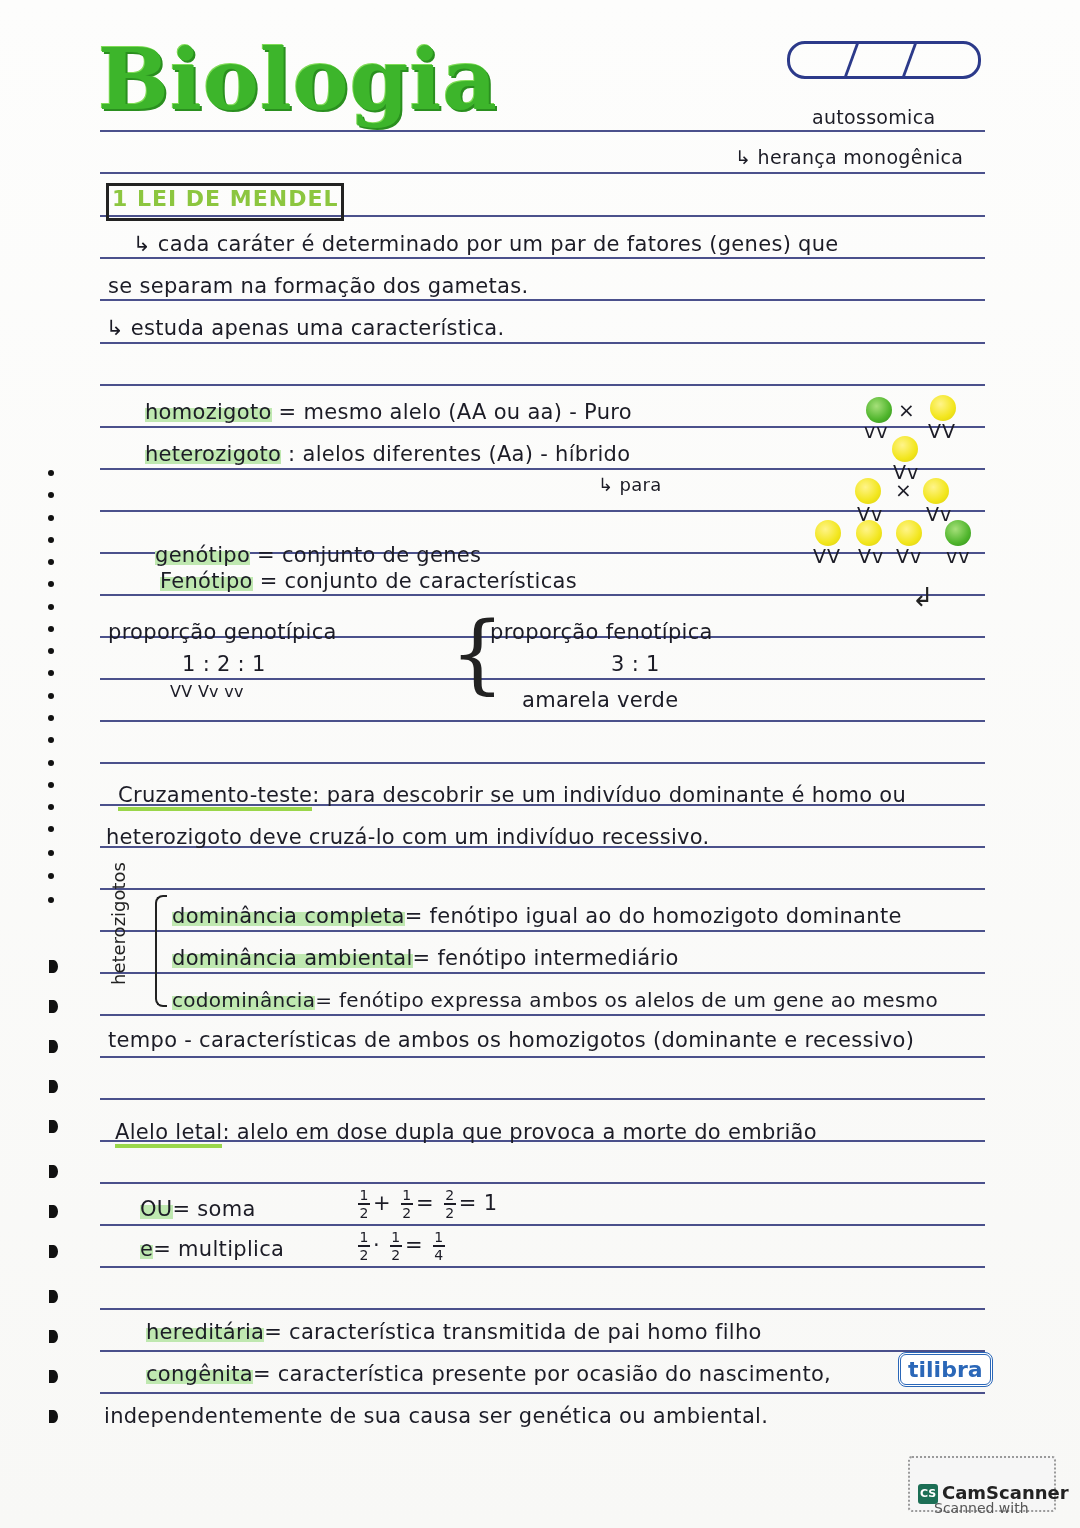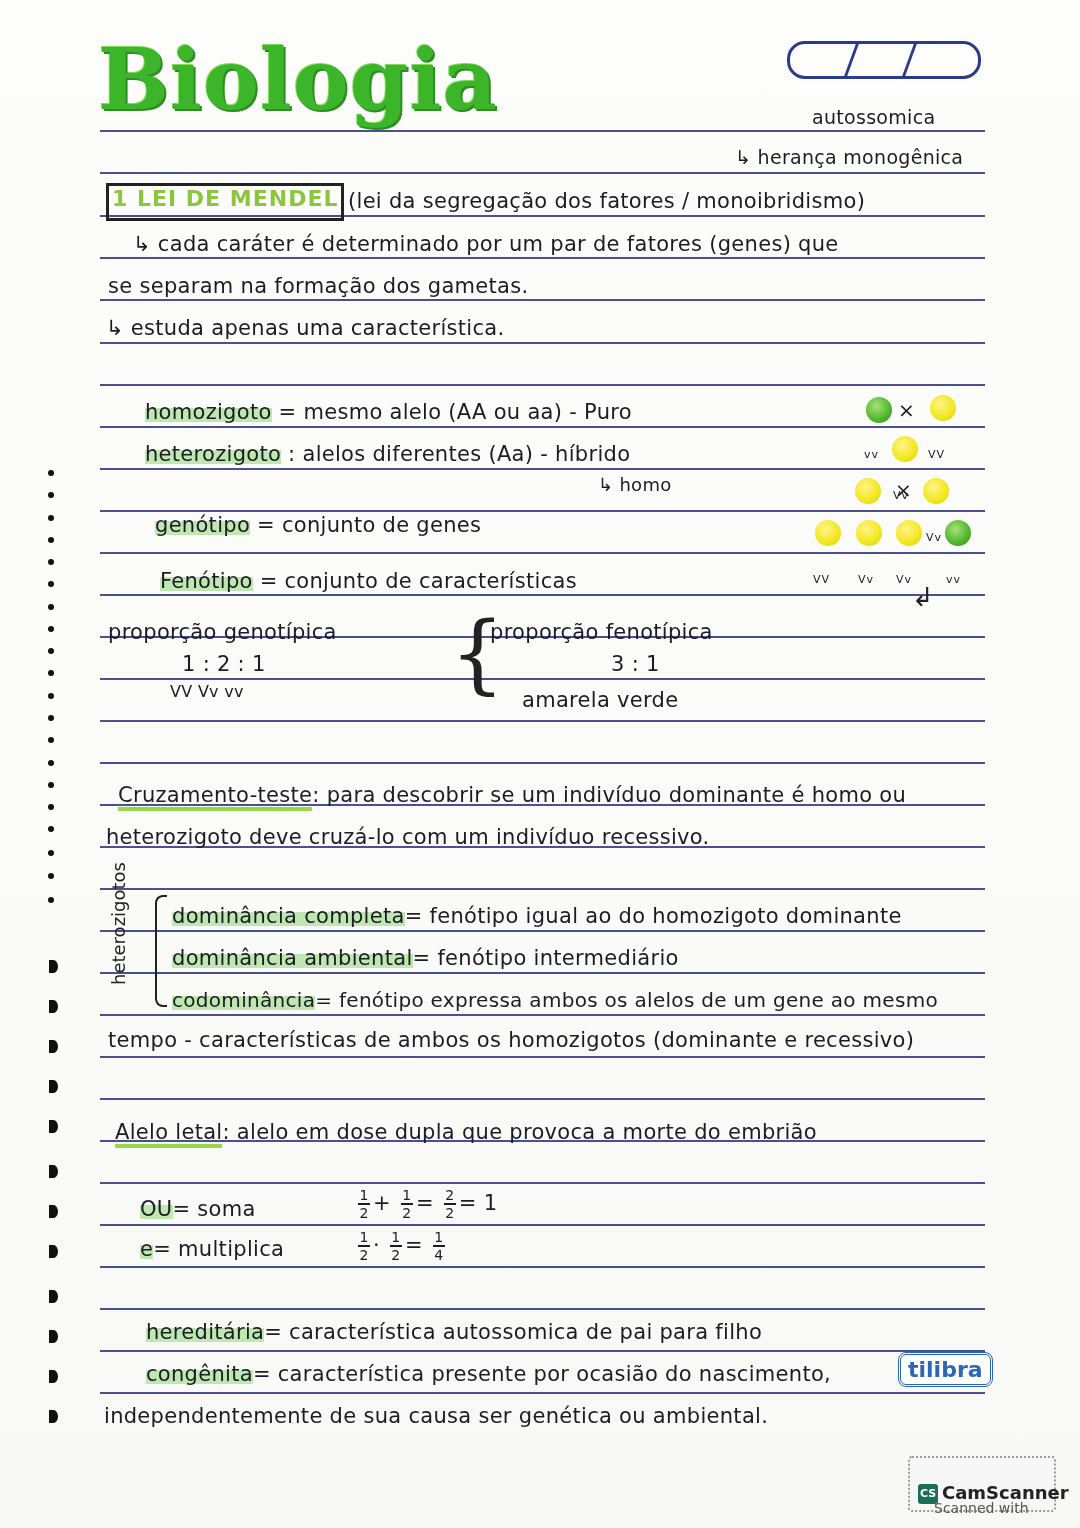--- a/index.html
+++ b/index.html
@@ -16,21 +16,21 @@
   .ul-green{border-bottom:4px solid #9ad64a;}
   .title{position:absolute;left:98px;top:30px;font-family:"DejaVu Serif",serif;
          font-weight:bold;font-size:84px;color:#3db52b;letter-spacing:1px;
          text-shadow:2px 2px 0 #2a8f1f, -1px -1px 0 #7fdc56;}
   .datebox{position:absolute;left:787px;top:41px;width:188px;height:32px;border:3px solid #2c3a8a;border-radius:18px;}
   .datebox .sl{position:absolute;top:-2px;width:3px;height:36px;background:#2c3a8a;transform:skew(-20deg);}
   .mendel-box{position:absolute;left:106px;top:183px;width:232px;height:32px;border:3px solid #222;}
   .mendel{position:absolute;left:112px;top:186px;font-size:22px;font-weight:bold;color:#8cc63f;letter-spacing:1px;}
   .pea{position:absolute;width:26px;height:26px;border-radius:50%;background:radial-gradient(circle at 40% 35%,#fff48a,#f2e61c 60%,#d9cc10);}
   .pea.green{background:radial-gradient(circle at 40% 35%,#a6e07a,#4fb52c 60%,#2f8a1a);}
-  .geno{position:absolute;font-size:11px;color:#1c1c26;letter-spacing:1px;margin-top:28px;}
+  .geno{position:absolute;font-size:19px;color:#1c1c26;letter-spacing:1px;}
   .cross{position:absolute;font-size:20px;color:#1c1c26;}
   .brace{position:absolute;font-size:60px;color:#222;font-family:"DejaVu Serif",serif;line-height:1;}
   .vert{position:absolute;left:108px;top:897px;transform:rotate(-90deg);transform-origin:left top;
         font-size:18px;color:#222;white-space:nowrap;}
   .vbrace{position:absolute;left:155px;top:895px;width:10px;height:108px;border-left:2px solid #222;
           border-top:2px solid #222;border-bottom:2px solid #222;border-radius:8px 0 0 8px;}
   .frac{display:inline-flex;flex-direction:column;align-items:center;font-size:14px;line-height:14px;vertical-align:middle;margin:0 3px;}
   .frac .bar{width:12px;height:2px;background:#1c1c26;margin:1px 0;}
   .tilibra{position:absolute;left:898px;top:1352px;padding:2px 7px;border:3px double #2a67b8;border-radius:8px;
            color:#2a67b8;font-size:22px;font-weight:bold;background:#fff;}
@@ -119,35 +119,34 @@
   <div class="datebox">
     <div class="sl" style="left:60px"></div>
     <div class="sl" style="left:118px"></div>
   </div>
 
   <div class="t" style="left:812px;top:106px;font-size:19px;">autossomica</div>
   <div class="t" style="left:735px;top:146px;font-size:19px;">↳ herança monogênica</div>
 
   <div class="mendel-box"></div>
   <div class="mendel">1 LEI DE MENDEL</div>
-  <div class="t" style="left:348px;top:189px;">(lei da segregação dos fatores / monoibridismo)</div>
   <div class="t" style="left:133px;top:232px;text-align:center;">↳ cada caráter é determinado por um par de fatores (genes) que</div>
   <div class="t" style="left:108px;top:274px;">se separam na formação dos gametas.</div>
   <div class="t" style="left:106px;top:316px;">↳ estuda apenas uma característica.</div>
 
   <div class="t" style="left:145px;top:400px;">
     <span class="hl">homozigoto</span>
     <span>= mesmo alelo (AA ou aa) - Puro</span>
   </div>
   <div class="t" style="left:145px;top:442px;">
     <span class="hl">heterozigoto</span>
     <span>: alelos diferentes (Aa) - híbrido</span>
   </div>
-  <div class="t" style="left:598px;top:474px;font-size:18px;">↳ homo</div>
-  <div class="t" style="left:155px;top:513px;">
+  <div class="t" style="left:598px;top:474px;font-size:18px;">↳ para</div>
+  <div class="t" style="left:155px;top:543px;">
     <span class="hl">genótipo</span>
     <span>= conjunto de genes</span>
   </div>
   <div class="t" style="left:160px;top:569px;">
     <span class="hl">Fenótipo</span>
     <span>= conjunto de características</span>
   </div>
 
   <div class="t" style="left:108px;top:620px;">proporção genotípica</div>
   <div class="t" style="left:182px;top:652px;">1 : 2 : 1</div>
@@ -243,21 +242,21 @@
         <span>2</span>
       </span>=
     <span class="frac">
         <span>1</span>
         <span class="bar"></span>
         <span>4</span>
       </span>
   </div>
 
   <div class="t" style="left:146px;top:1320px;">
-    <span class="hl">hereditária</span><span>= característica autossomica de pai para filho</span>
+    <span class="hl">hereditária</span><span>= característica transmitida de pai homo filho</span>
   </div>
   <div class="t" style="left:146px;top:1362px;">
     <span class="hl">congênita</span><span>= característica presente por ocasião do nascimento,</span>
   </div>
   <div class="t" style="left:104px;top:1404px;">independentemente de sua causa ser genética ou ambiental.</div>
 
   <div class="tilibra">tilibra</div>
   <div class="cs">
     <div class="l1">Scanned with</div>
     <div class="logo">CS</div>

